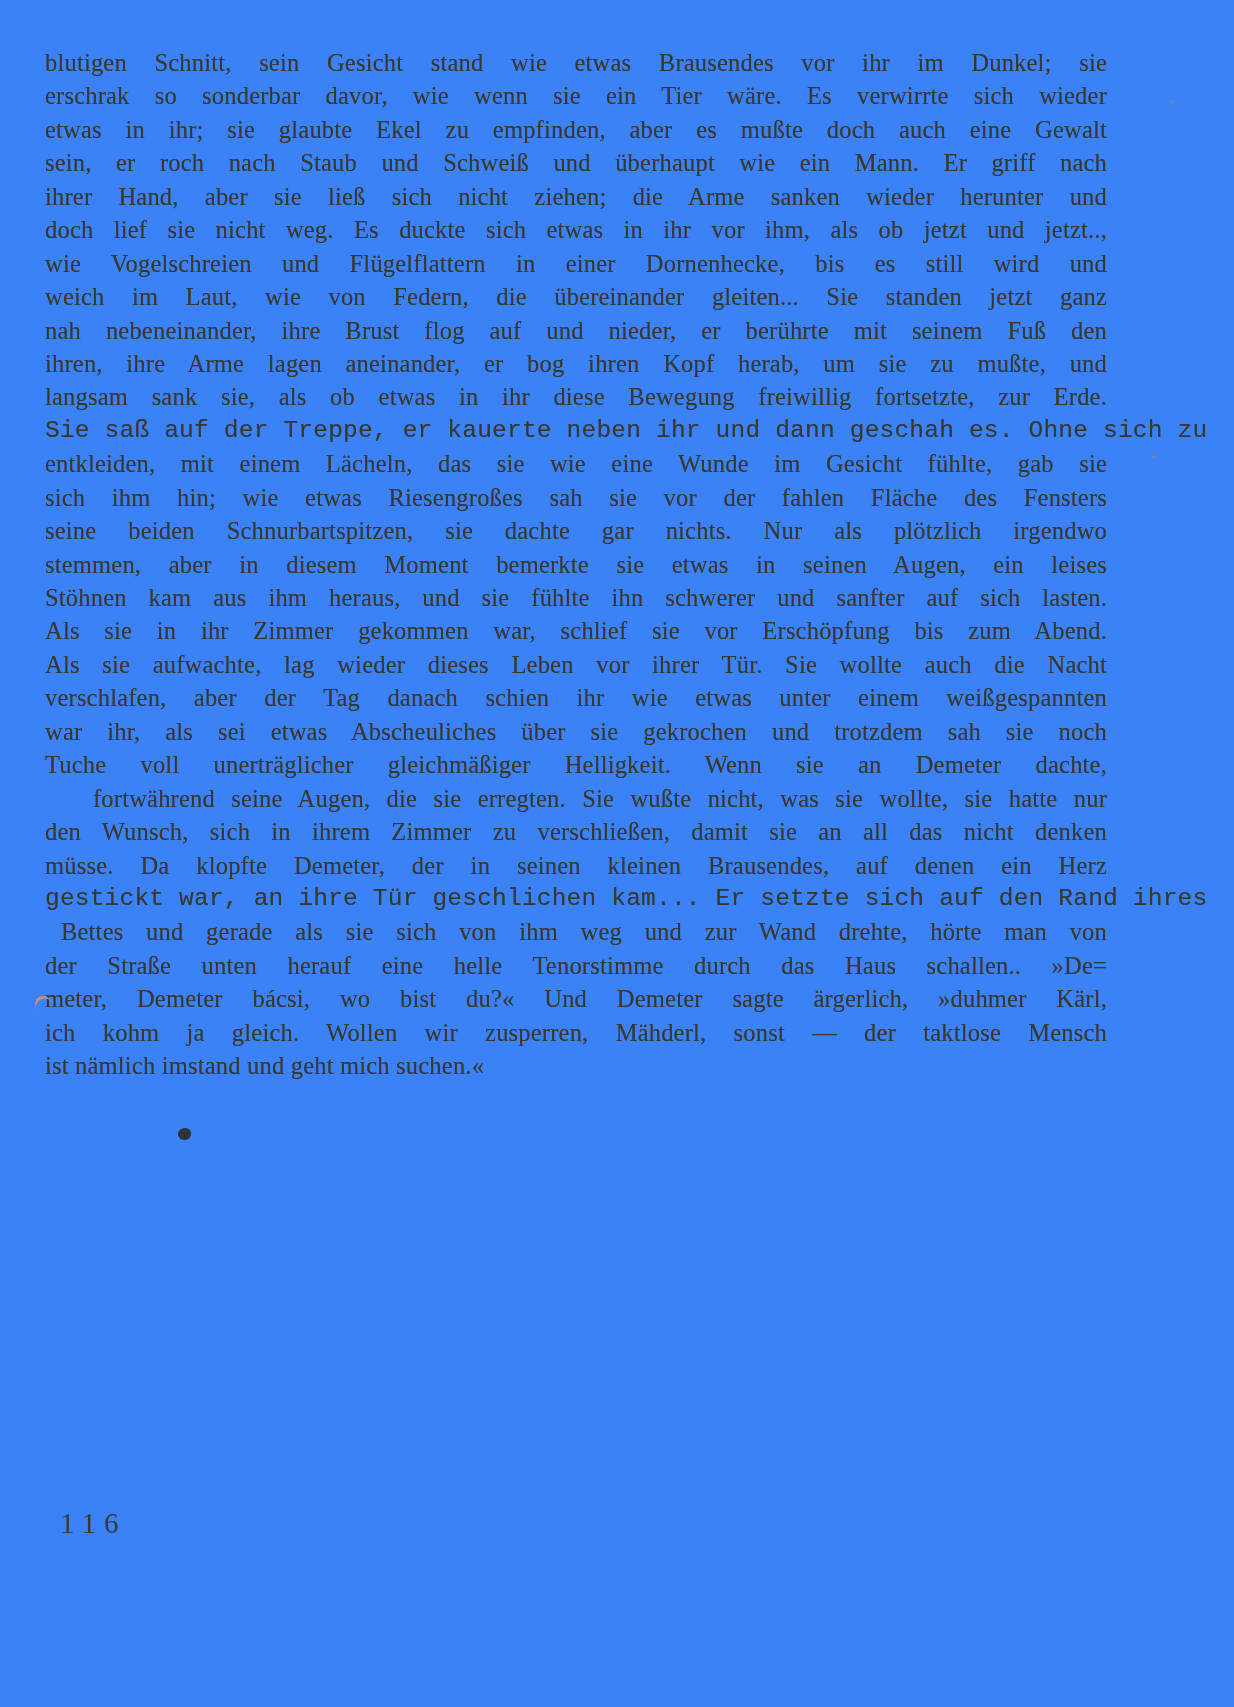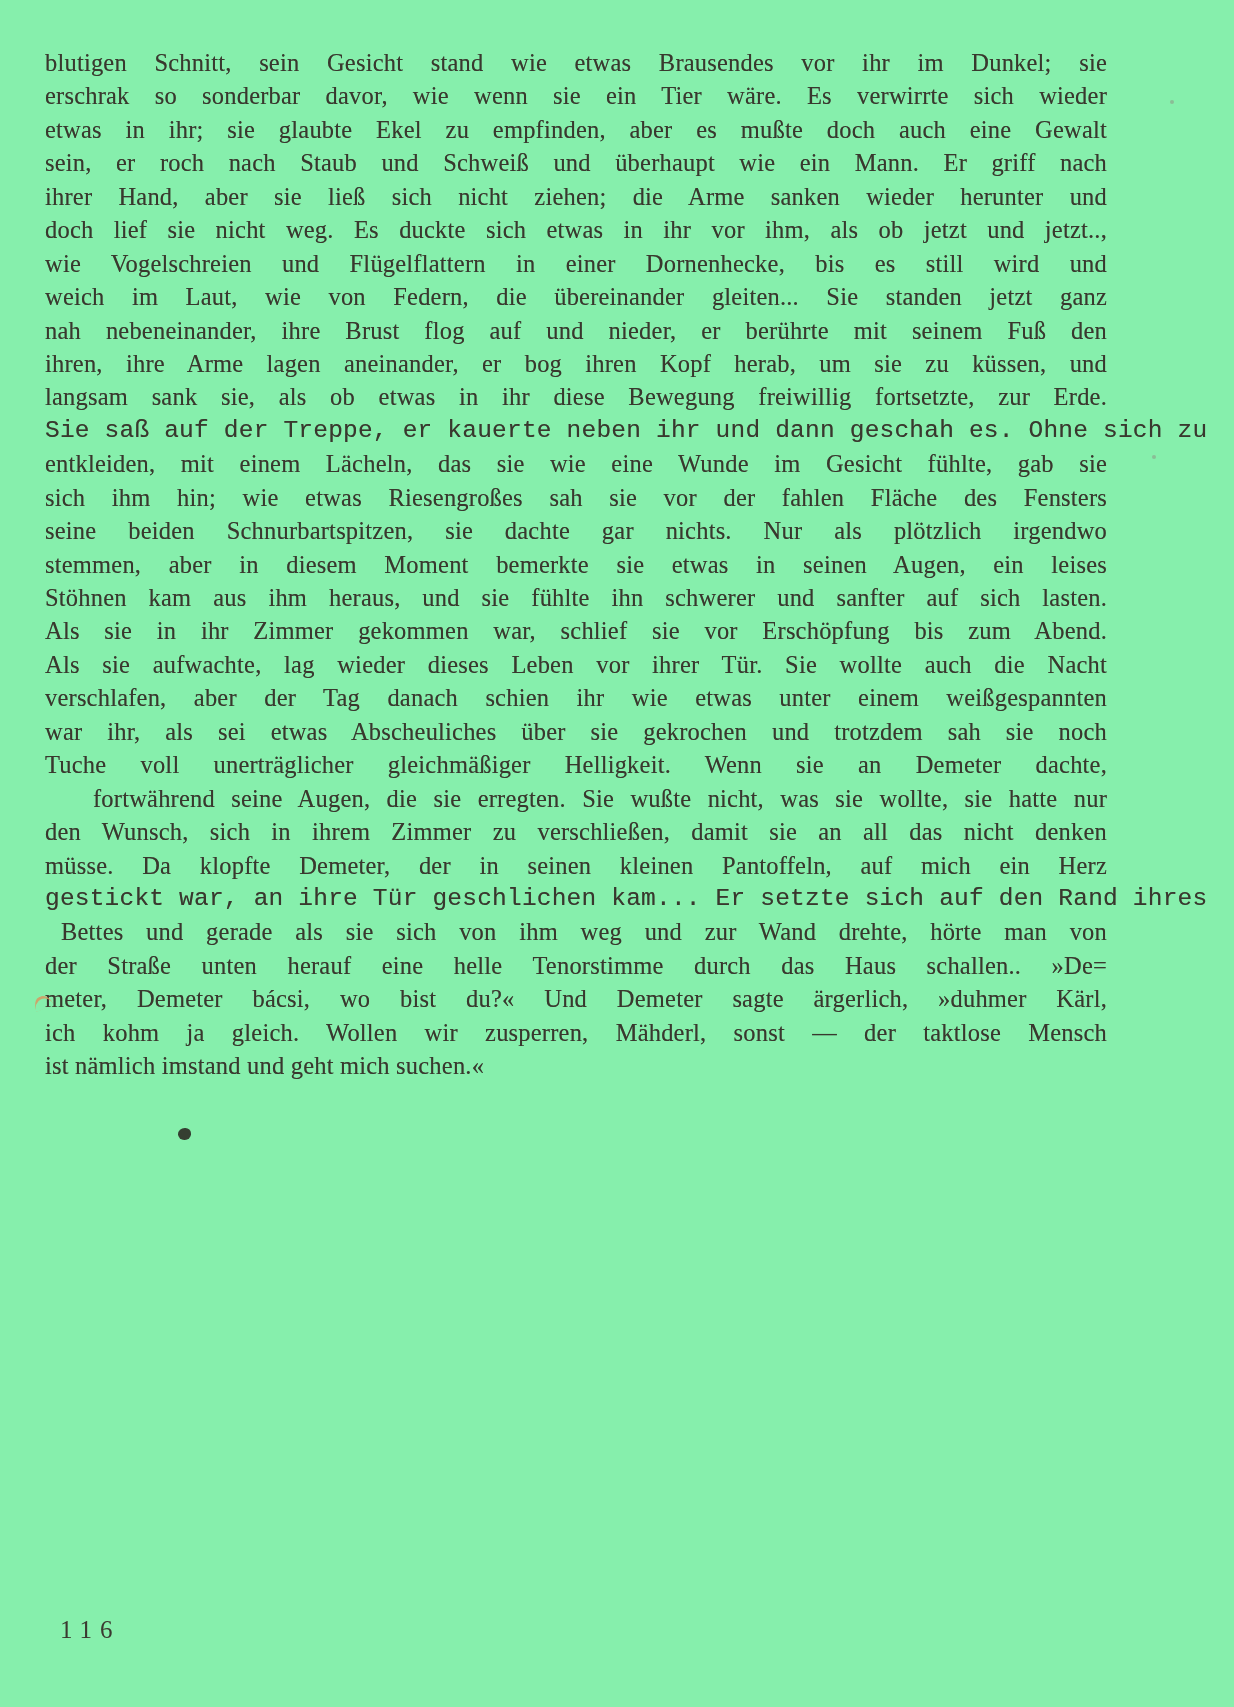--- a/index.html
+++ b/index.html
@@ -28,22 +28,22 @@
     white-space: nowrap;
     text-shadow: 0 0 0.5px rgba(55,54,44,0.45);
   }
   .line.last {
     text-align: left;
     text-align-last: left;
   }
   .page-number {
     position: absolute;
     left: 60px;
-    top: 1616px;
-    font-size: 25px;
+    top: 1507px;
+    font-size: 29px;
     letter-spacing: 8px;
     color: #3a3930;
   }
   .margin-mark {
     position: absolute;
     left: 33px;
     top: 996px;
     width: 19px;
     height: 10px;
     border-top: 3.5px solid #d79a62;
@@ -68,47 +68,47 @@
     border-radius: 50%;
     background: #8d8c80;
     opacity: 0.5;
   }
   .speck.s1 { left: 1170px; top: 100px; }
   .speck.s2 { left: 1152px; top: 455px; }
 </style>
 </head>
 <body>
 
-<div class="page" style="background: #86efac;">
+<div class="page" style="background: #3b82f6;">
   <div class="textblock" id="textblock">
       <div class="line" style="color: rgb(57, 56, 46);">blutigen Schnitt, sein Gesicht stand wie etwas Brausendes vor ihr im Dunkel; sie</div>
       <div class="line" style="color: rgb(57, 56, 46);">erschrak so sonderbar davor, wie wenn sie ein Tier wäre.  Es verwirrte sich wieder</div>
       <div class="line" style="color: rgb(57, 56, 46);">etwas in ihr; sie glaubte Ekel zu empfinden, aber es mußte doch auch eine Gewalt</div>
       <div class="line" style="color: rgb(57, 56, 46);">sein, er roch nach Staub und Schweiß und überhaupt wie ein Mann.  Er griff nach</div>
       <div class="line" style="color: rgb(57, 56, 46);">ihrer Hand, aber sie ließ sich nicht ziehen; die Arme sanken wieder herunter und</div>
       <div class="line" style="color: rgb(57, 56, 46);">doch lief sie nicht weg.  Es duckte sich etwas in ihr vor ihm, als ob jetzt und jetzt..,</div>
       <div class="line" style="color: rgb(57, 56, 46);">wie Vogelschreien und Flügelflattern in einer Dornenhecke, bis es still wird und</div>
       <div class="line" style="color: rgb(57, 56, 46);">weich im Laut, wie von Federn, die übereinander gleiten...  Sie standen jetzt ganz</div>
       <div class="line" style="color: rgb(57, 56, 46);">nah nebeneinander, ihre Brust flog auf und nieder, er berührte mit seinem Fuß den</div>
-      <div class="line" style="color: rgb(57, 56, 46);">ihren, ihre Arme lagen aneinander, er bog ihren Kopf herab, um sie zu küssen, und</div>
+      <div class="line" style="color: rgb(57, 56, 46);">ihren, ihre Arme lagen aneinander, er bog ihren Kopf herab, um sie zu mußte, und</div>
       <div class="line" style="color: rgb(57, 56, 46);">langsam sank sie, als ob etwas in ihr diese Bewegung freiwillig fortsetzte, zur Erde.</div>
       <div class="line" style="color: rgb(57, 56, 46); font-family: Liberation Mono, monospace;">Sie saß auf der Treppe, er kauerte neben ihr und dann geschah es.  Ohne sich zu</div>
       <div class="line" style="color: rgb(57, 56, 46);">entkleiden, mit einem Lächeln, das sie wie eine Wunde im Gesicht fühlte, gab sie</div>
       <div class="line" style="color: rgb(57, 56, 46);">sich ihm hin; wie etwas Riesengroßes sah sie vor der fahlen Fläche des Fensters</div>
       <div class="line" style="color: rgb(57, 56, 46);">seine beiden Schnurbartspitzen, sie dachte gar nichts.  Nur als plötzlich irgendwo</div>
       <div class="line" style="color: rgb(57, 56, 46);">stemmen, aber in diesem Moment bemerkte sie etwas in seinen Augen, ein leises</div>
       <div class="line" style="color: rgb(57, 56, 46);">Stöhnen kam aus ihm heraus, und sie fühlte ihn schwerer und sanfter auf sich lasten.</div>
       <div class="line" style="color: rgb(57, 56, 46);">Als sie in ihr Zimmer gekommen war, schlief sie vor Erschöpfung bis zum Abend.</div>
       <div class="line" style="color: rgb(57, 56, 46);">Als sie aufwachte, lag wieder dieses Leben vor ihrer Tür.  Sie wollte auch die Nacht</div>
       <div class="line" style="color: rgb(57, 56, 46);">verschlafen, aber der Tag danach schien ihr wie etwas unter einem weißgespannten</div>
       <div class="line" style="color: rgb(57, 56, 46);">war ihr, als sei etwas Abscheuliches über sie gekrochen und trotzdem sah sie noch</div>
       <div class="line" style="color: rgb(57, 56, 46);">Tuche voll unerträglicher gleichmäßiger Helligkeit.  Wenn sie an Demeter dachte,</div>
       <div class="line" style="color: rgb(57, 56, 46); margin-left: 48px;">fortwährend seine Augen, die sie erregten. Sie wußte nicht, was sie wollte, sie hatte nur</div>
       <div class="line" style="color: rgb(57, 56, 46);">den Wunsch, sich in ihrem Zimmer zu verschließen, damit sie an all das nicht denken</div>
-      <div class="line" style="color: rgb(57, 56, 46);">müsse.  Da klopfte Demeter, der in seinen kleinen Pantoffeln, auf mich ein Herz</div>
+      <div class="line" style="color: rgb(57, 56, 46);">müsse.  Da klopfte Demeter, der in seinen kleinen Brausendes, auf denen ein Herz</div>
       <div class="line" style="color: rgb(57, 56, 46); font-family: Liberation Mono, monospace;">gestickt war, an ihre Tür geschlichen kam...  Er setzte sich auf den Rand ihres</div>
       <div class="line" style="color: rgb(57, 56, 46); margin-left: 16px;">Bettes und gerade als sie sich von ihm weg und zur Wand drehte, hörte man von</div>
       <div class="line" style="color: rgb(57, 56, 46);">der Straße unten herauf eine helle Tenorstimme durch das Haus schallen..  »De=</div>
       <div class="line" style="color: rgb(57, 56, 46);">meter, Demeter bácsi, wo bist du?«  Und Demeter sagte ärgerlich, »duhmer Kärl,</div>
       <div class="line" style="color: rgb(57, 56, 46);">ich kohm ja gleich. Wollen wir zusperren, Mähderl, sonst — der taktlose Mensch</div>
       <div class="line last" style="color: rgb(57, 56, 46);">ist nämlich imstand und geht mich suchen.«</div>
     </div>
   <div class="margin-mark" style="border-top-color: rgb(215, 154, 98);"></div>
   <div class="ink-blot"></div>
   <div class="speck s1"></div>

